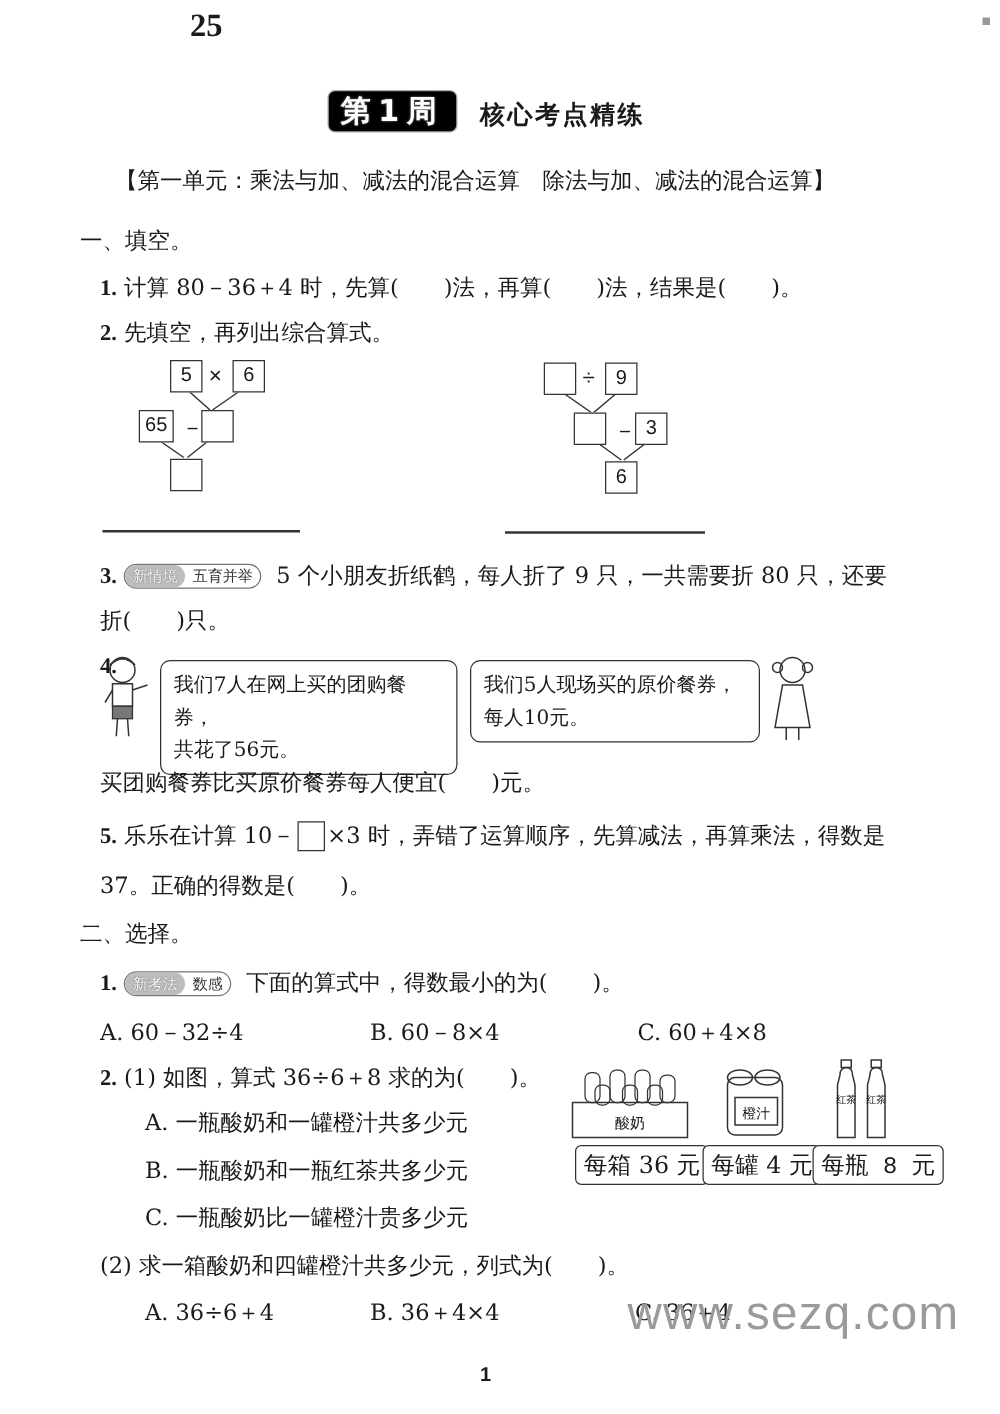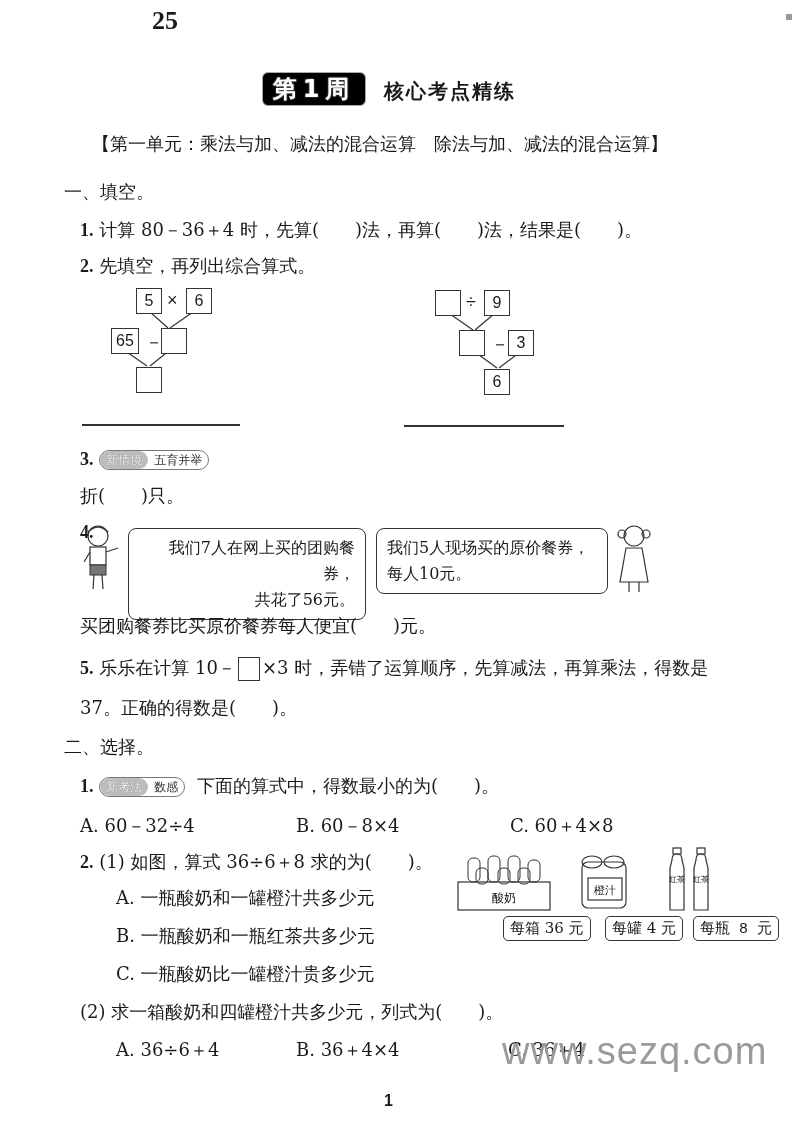--- a/index.html
+++ b/index.html
@@ -15,21 +15,21 @@
   .qnum { font-weight: bold; font-family: "Liberation Serif", serif; }
   .box { position: absolute; width: 26px; height: 26px; border: 1.5px solid #333; background: #fff; font-family: "Liberation Sans", sans-serif; font-size: 16px; display: flex; align-items: center; justify-content: center; }
   .op { position: absolute; font-size: 18px; font-family: "Liberation Sans", sans-serif; }
   .answer-line { position: absolute; height: 1.5px; background: #333; }
   .tag-group { display: inline-flex; align-items: center; height: 20px; border: 1px solid #777; border-radius: 10px; font-size: 12px; font-family: "DejaVu Sans", sans-serif; overflow: hidden; vertical-align: middle; margin-right: 6px; }
   .tag-a { background: #bdbdbd; color: #fff; padding: 0 6px; height: 100%; display: flex; align-items: center; text-shadow: 0 0 1px #444; border-radius: 10px; }
   .tag-b { padding: 0 6px; color: #333; }
   .bubble { position: absolute; border: 1.5px solid #333; border-radius: 8px; background: #fff; font-size: 16px; padding: 6px 10px; line-height: 26px; }
   .kid { position: absolute; }
   .inline-box { display: inline-block; width: 22px; height: 24px; border: 1.5px solid #333; vertical-align: middle; margin: 0 2px; }
-  .price-tag { position: absolute; border: 1.5px solid #333; border-radius: 5px; font-size: 15px; padding: 2px 6px; background: #fff; white-space: nowrap; margin-left: 43px; }
+  .price-tag { position: absolute; border: 1.5px solid #333; border-radius: 5px; font-size: 19px; padding: 2px 6px; background: #fff; white-space: nowrap; }
   .watermark { left: 502px; top: 1030px; font-size: 38px; color: #9a9a9a; font-family: "Liberation Sans", sans-serif; letter-spacing: 1px; }
   .page-num-bottom { left: 384px; top: 1092px; font-size: 16px; font-weight: bold; font-family: "Liberation Sans", sans-serif; }
 </style>
 </head>
 <body>
 
 <div class="abs page-num-top">25</div>
 <div class="abs corner-mark"></div>
 <div class="abs week-badge">第1周</div>
 <div class="abs section-heading">核心考点精练</div>
@@ -80,35 +80,36 @@
   <div class="box" style="left:484px; top:369px;">6</div>
 </div>
 <div class="answer-line" style="left:404px; top:425px; width:160px;"></div>
 
 <div class="abs txt" style="left:80px; top:448px;">
   <span class="qnum">3.</span>
   <span class="tag-group">
     <span class="tag-a">新情境</span>
     <span class="tag-b">五育并举</span>
   </span>
+  <span>5 个小朋友折纸鹤，每人折了 9 只，一共需要折 80 只，还要</span>
 </div>
 <div class="abs txt" style="left:80px; top:484px;">折(　　)只。</div>
 
 <div class="abs txt qnum" style="left:80px; top:522px;">4.</div>
 <svg class="kid" style="left:76px; top:522px;" width="48" height="72">
   <circle cx="22" cy="14" r="10" fill="none" stroke="#333" stroke-width="1.2"></circle>
   <path d="M12 10 Q22 0 32 10" fill="none" stroke="#333" stroke-width="1.5"></path>
   <rect x="14" y="25" width="16" height="18" fill="none" stroke="#333" stroke-width="1.2"></rect>
   <line x1="30" y1="30" x2="42" y2="26" stroke="#333" stroke-width="1.2"></line>
   <line x1="14" y1="30" x2="8" y2="40" stroke="#333" stroke-width="1.2"></line>
   <rect x="14" y="43" width="16" height="10" fill="#777" stroke="#333" stroke-width="1"></rect>
   <line x1="18" y1="53" x2="17" y2="67" stroke="#333" stroke-width="1.2"></line>
   <line x1="26" y1="53" x2="27" y2="67" stroke="#333" stroke-width="1.2"></line>
 </svg>
-<div class="bubble" style="left:128px; top:528px; width:238px;text-align:right;">
+<div class="bubble" style="left:128px; top:528px; width:238px;">
   <div>我们7人在网上买的团购餐券，</div>
   <div>共花了56元。</div>
 </div>
 <div class="bubble" style="left:376px; top:528px; width:232px;">
   <div>我们5人现场买的原价餐券，</div>
   <div>每人10元。</div>
 </div>
 <svg class="kid" style="left:612px; top:522px;" width="46" height="76">
   <circle cx="22" cy="14" r="10" fill="none" stroke="#333" stroke-width="1.2"></circle>
   <circle cx="10" cy="12" r="4" fill="none" stroke="#333" stroke-width="1.2"></circle>

